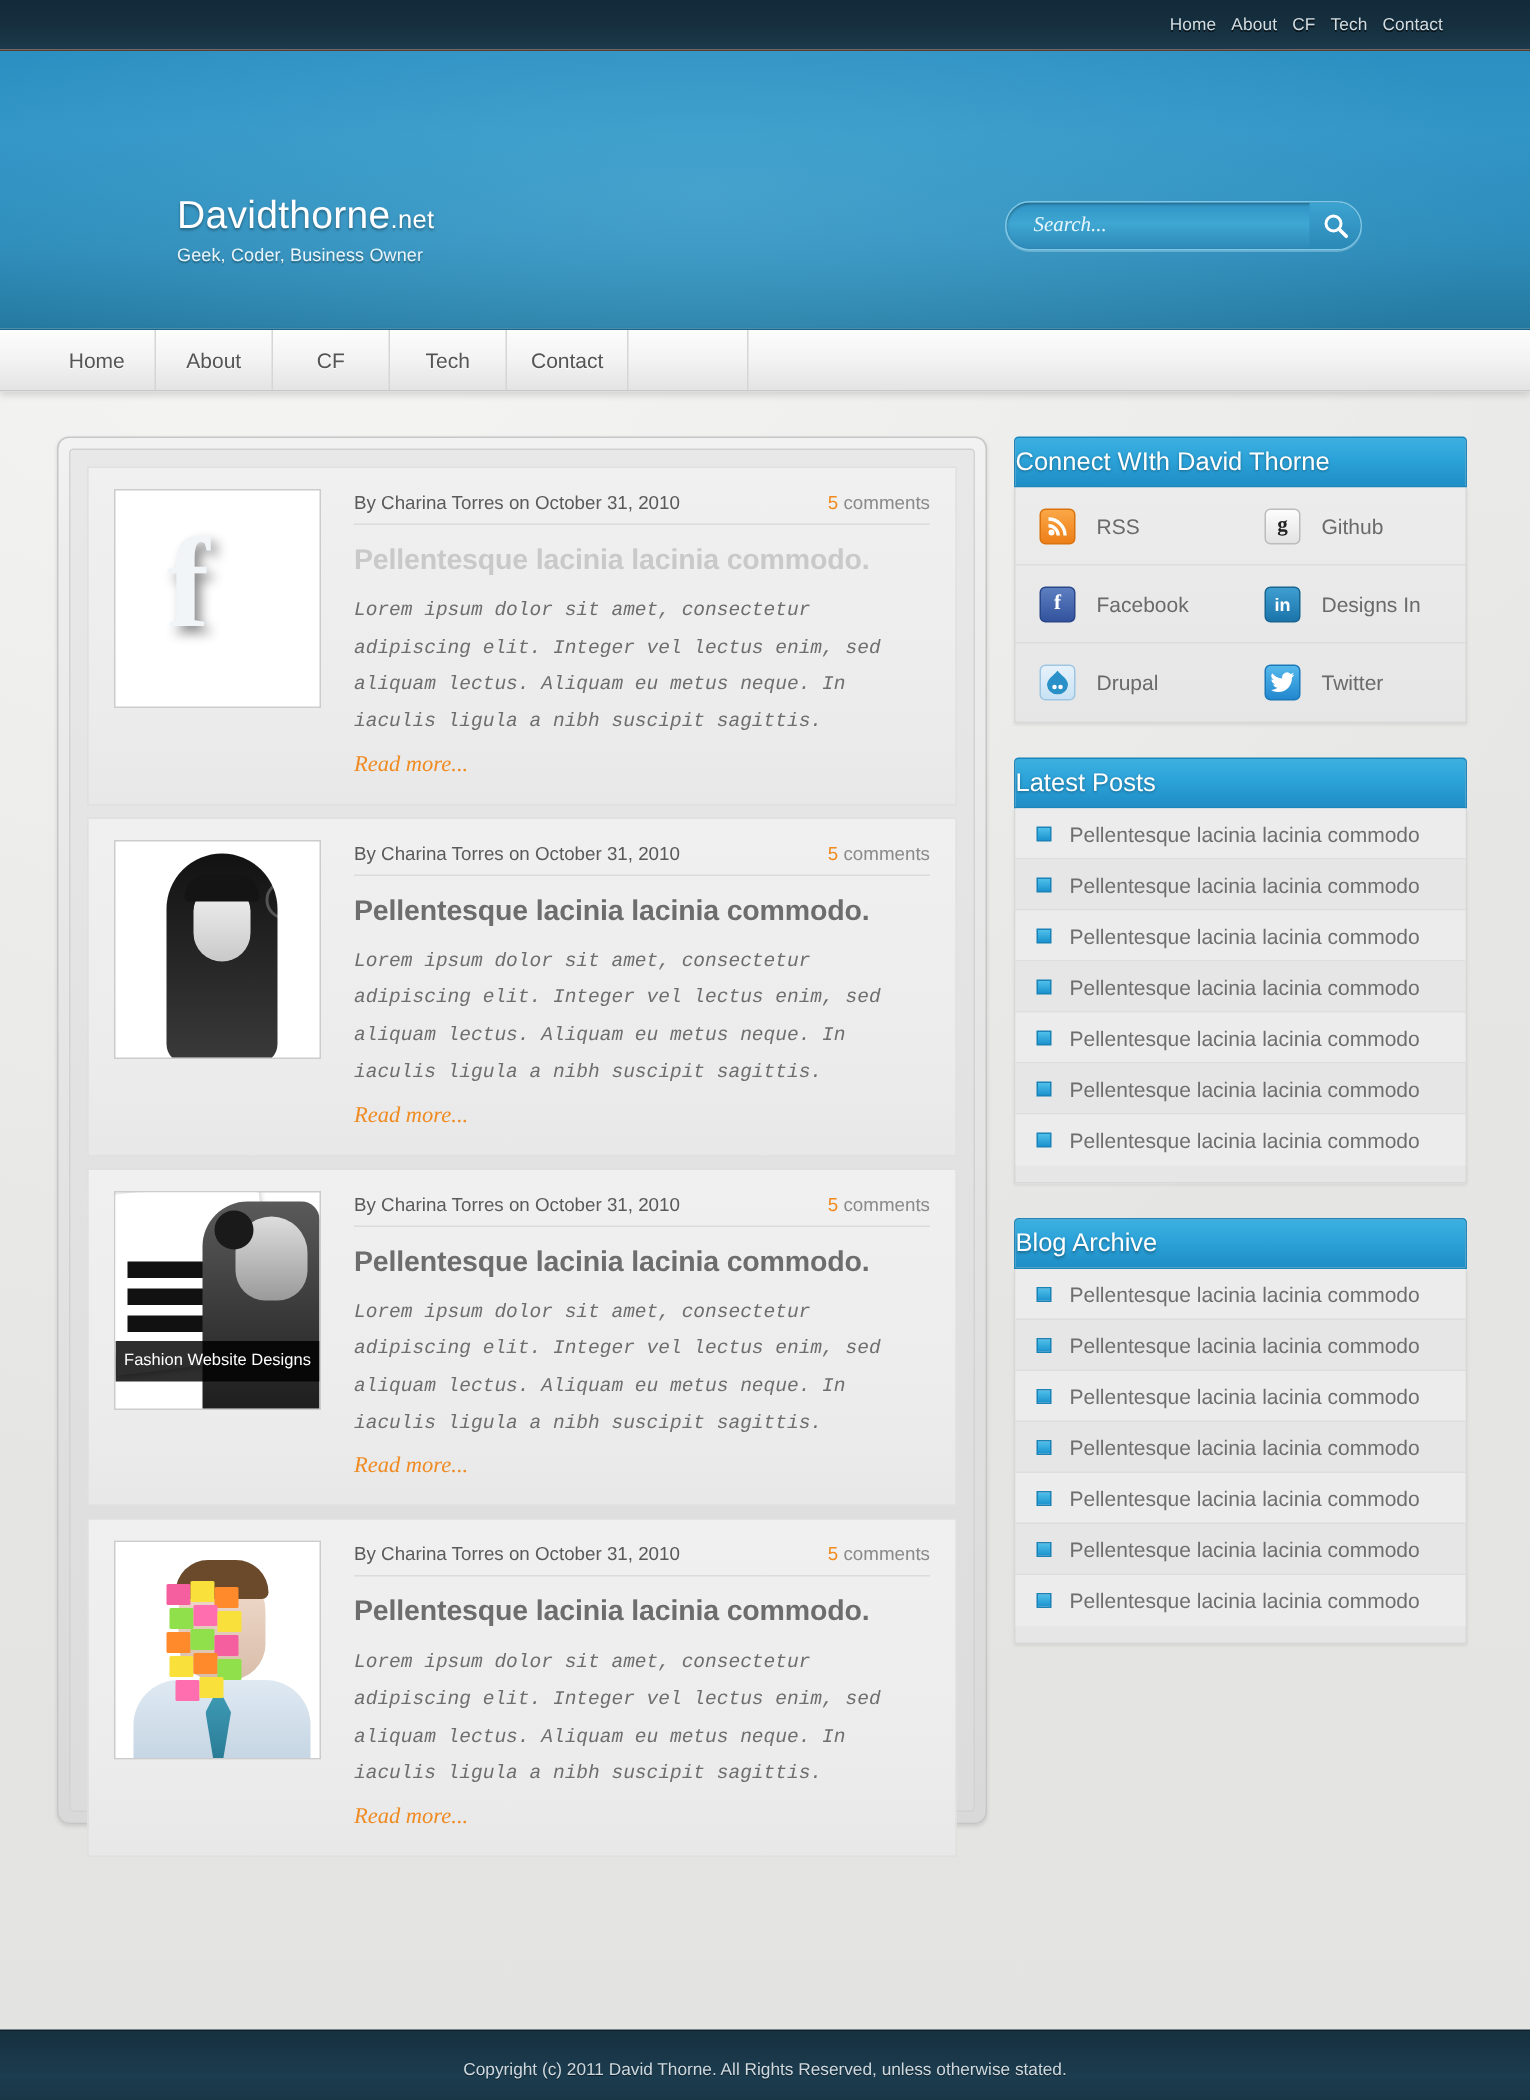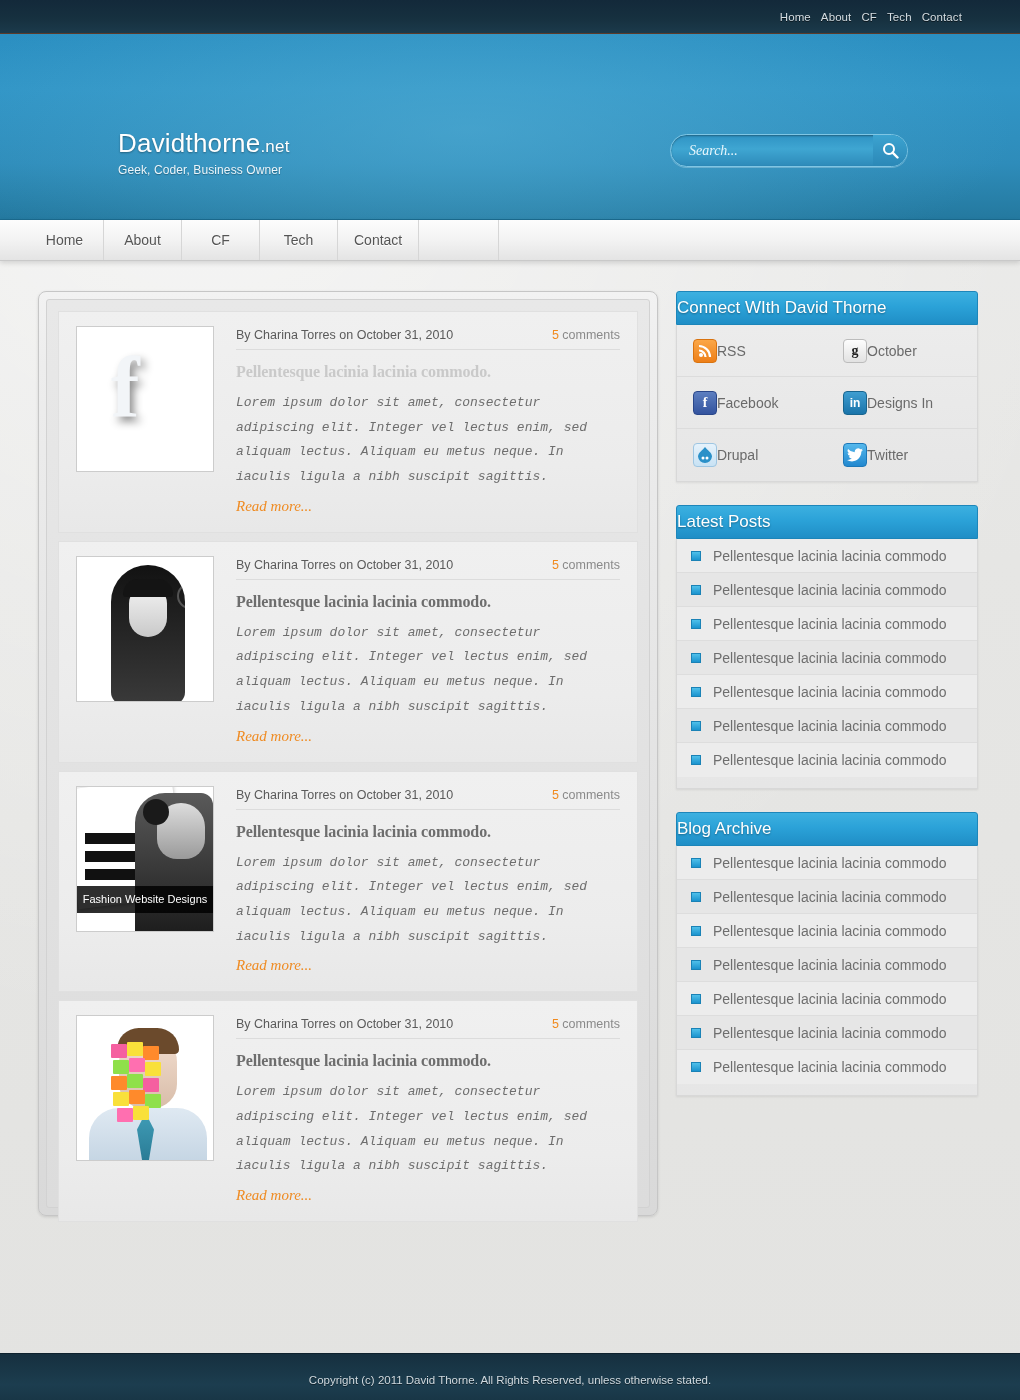--- a/index.html
+++ b/index.html
@@ -122,22 +122,22 @@
   }
   .post .body{ flex:1; padding-top:2px; }
   .meta{
     display:flex; justify-content:space-between; align-items:baseline;
     border-bottom:1px solid #dcdcdc; padding-bottom:7px;
   }
   .meta .by{ font-size:12.5px; color:#5a5a5a; }
   .meta .cm{ font-size:12.5px; color:#8a8a8a; }
   .meta .cm b{ color:#f08a1e; font-weight:400; }
   .post h2{
-    font-size:16px; font-weight:700; color:#6d6d6d;
-    margin:13px 0 10px 0; letter-spacing:-.1px;font-family:Liberation Serif, serif;
+    font-size:19px; font-weight:700; color:#6d6d6d;
+    margin:13px 0 10px 0; letter-spacing:-.1px;
   }
   .post.first h2{ color:#c9c9c9; }
   .post p{
     font-family:Liberation Mono, monospace; font-style:italic;
     font-size:13px; color:#6e6e6e; line-height:1.9;
   }
   .post .more{
     display:inline-block; margin-top:8px;
     font-family:"Liberation Serif", serif; font-style:italic;
     font-size:15px; color:#ef8b22; text-decoration:none;
@@ -157,21 +157,21 @@
   .widget-body{
     border:1px solid #d8d8d8; border-top:0;
     background:linear-gradient(180deg,#ececec 0%,#e6e6e6 100%);
     box-shadow:0 1px 2px rgba(0,0,0,.08);
   }
   .social-row{
     display:flex; border-bottom:1px solid #dcdcdc; height:52px;
   }
   .social-row:last-child{ border-bottom:0; }
   .social{
-    flex:1; display:flex; align-items:center; padding-left:16px; 
+    flex:1; display:flex; align-items:center; padding-left:16px; gap:14px;
   }
   .social .lbl{ font-size:14px; color:#6a6a6a; }
   .ico{ width:24px; height:24px; border-radius:4px; flex:0 0 24px;
         display:flex; align-items:center; justify-content:center;
         font-size:14px; color:#fff; font-weight:700; }
   .ico-rss{ background:linear-gradient(180deg,#fba747,#ed7f18); border:1px solid #d9730f; }
   .ico-github{ background:linear-gradient(180deg,#fdfdfd,#e2e2e2); border:1px solid #bcbcbc; color:#222; font-family:"Liberation Serif",serif; }
   .ico-facebook{ background:linear-gradient(180deg,#5d7fc0,#33539e); border:1px solid #2a478a; font-family:"Liberation Serif",serif; }
   .ico-linkedin{ background:linear-gradient(180deg,#3f9ed1,#1a74aa); border:1px solid #18658f; font-size:12px; }
   .ico-twitter{ background:linear-gradient(180deg,#55b8ec,#2288cf); border:1px solid #1d78b8; }
@@ -423,21 +423,21 @@
               <svg width="15" height="15" viewBox="0 0 15 15">
                     <circle cx="3" cy="12" r="2" fill="#fff"></circle>
                     <path d="M1 7.5a6.5 6.5 0 0 1 6.5 6.5" fill="none" stroke="#fff" stroke-width="2.2"></path>
                     <path d="M1 3a11 11 0 0 1 11 11" fill="none" stroke="#fff" stroke-width="2.2"></path>
                   </svg>
             </span>
             <span class="lbl">RSS</span>
           </div>
           <div class="social">
             <span class="ico ico-github">g</span>
-            <span class="lbl">October</span>
+            <span class="lbl">Github</span>
           </div>
         </div>
 
         <div class="social-row">
           <div class="social">
             <span class="ico ico-facebook">f</span>
             <span class="lbl">Facebook</span>
           </div>
           <div class="social">
             <span class="ico ico-linkedin">in</span>

